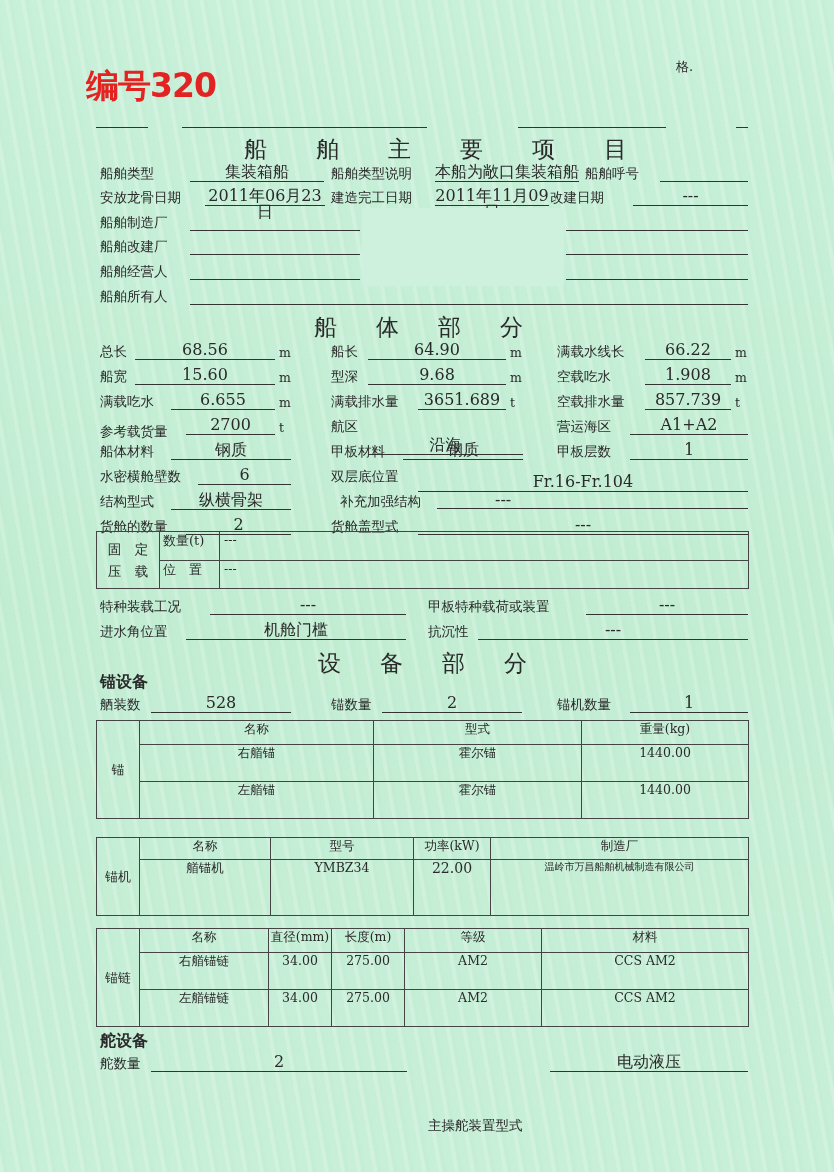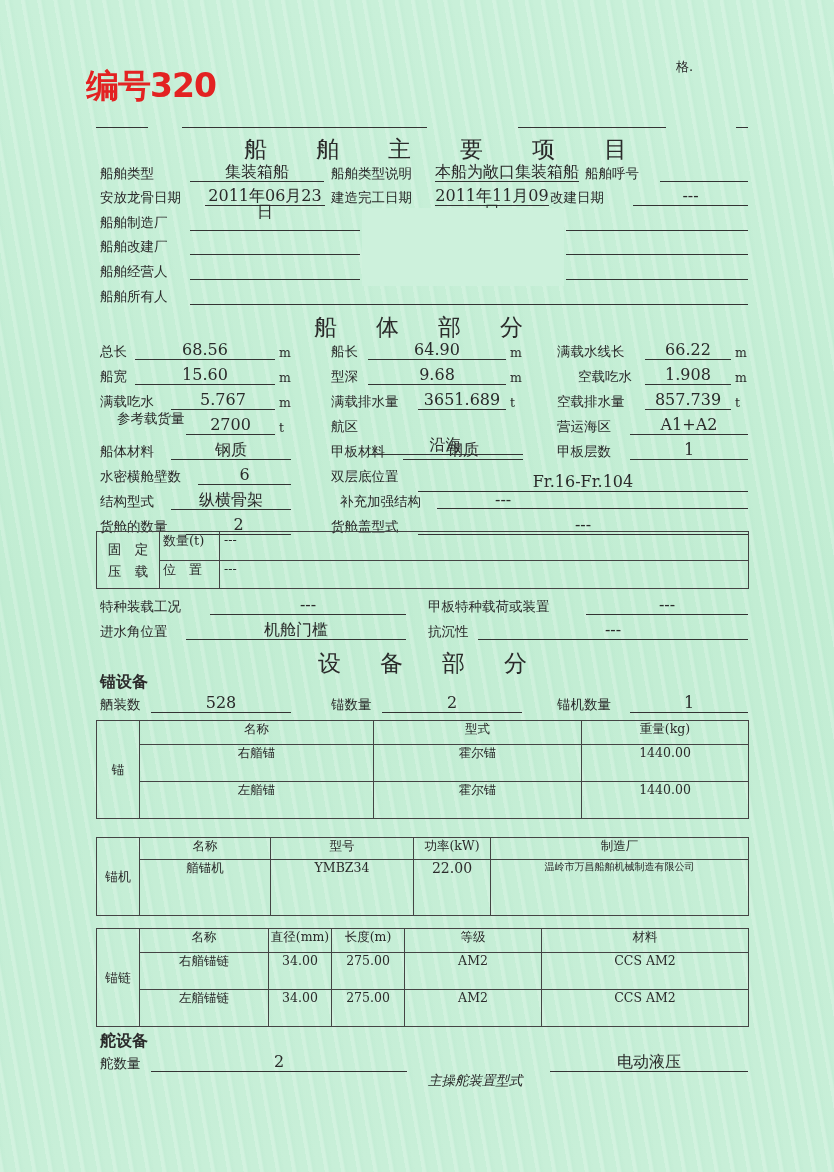--- a/index.html
+++ b/index.html
@@ -86,35 +86,35 @@
 <div class="field" style="left:557px; top:343px;">满载水线长</div>
 <div class="val" style="left:645px; top:342px; width:86px;">66.22</div>
 <div class="unit" style="left:735px; top:345px;">m</div>
 
 <div class="field" style="left:100px; top:368px;">船宽</div>
 <div class="val" style="left:135px; top:367px; width:140px;">15.60</div>
 <div class="unit" style="left:279px; top:370px;">m</div>
 <div class="field" style="left:331px; top:368px;">型深</div>
 <div class="val" style="left:368px; top:367px; width:138px;">9.68</div>
 <div class="unit" style="left:510px; top:370px;">m</div>
-<div class="field" style="left:557px; top:368px;margin-left:21px;">空载吃水</div>
+<div class="field" style="left:557px; top:368px;">空载吃水</div>
 <div class="val" style="left:645px; top:367px; width:86px;">1.908</div>
 <div class="unit" style="left:735px; top:370px;">m</div>
 
 <div class="field" style="left:100px; top:393px;">满载吃水</div>
-<div class="val" style="left:171px; top:392px; width:104px;">5.767</div>
+<div class="val" style="left:171px; top:392px; width:104px;">6.655</div>
 <div class="unit" style="left:279px; top:395px;">m</div>
 <div class="field" style="left:331px; top:393px;">满载排水量</div>
 <div class="val" style="left:418px; top:392px; width:88px;">3651.689</div>
 <div class="unit" style="left:510px; top:395px;">t</div>
 <div class="field" style="left:557px; top:393px;">空载排水量</div>
 <div class="val" style="left:645px; top:392px; width:86px;">857.739</div>
 <div class="unit" style="left:735px; top:395px;">t</div>
 
-<div class="field" style="left:100px; top:410px;margin-left:17px;">参考载货量</div>
+<div class="field" style="left:100px; top:423px;">参考载货量</div>
 <div class="val" style="left:186px; top:417px; width:89px;">2700</div>
 <div class="unit" style="left:279px; top:420px;">t</div>
 <div class="field" style="left:331px; top:418px;">航区</div>
 <div class="val" style="left:368px; top:437px; width:155px;">沿海</div>
 <div class="field" style="left:557px; top:418px;">营运海区</div>
 <div class="val" style="left:630px; top:417px; width:118px;">A1+A2</div>
 
 <div class="field" style="left:100px; top:443px;">船体材料</div>
 <div class="val" style="left:171px; top:442px; width:120px;">钢质</div>
 <div class="field" style="left:331px; top:443px;">甲板材料</div>
@@ -239,14 +239,14 @@
     <td>275.00</td>
     <td>AM2</td>
     <td>CCS AM2</td>
   </tr>
 </tbody>
   </table>
 
 <div class="sub-heading" style="left:100px; top:1031px;">舵设备</div>
 <div class="field" style="left:100px; top:1055px;">舵数量</div>
 <div class="val" style="left:151px; top:1054px; width:256px;">2</div>
-<div class="field" style="left:428px; top:1072px;font-style:italic;">主操舵装置型式</div>
+<div class="field" style="left:428px; top:1117px;">主操舵装置型式</div>
 <div class="val" style="left:550px; top:1054px; width:198px;">电动液压</div>
 
 </body></html>

